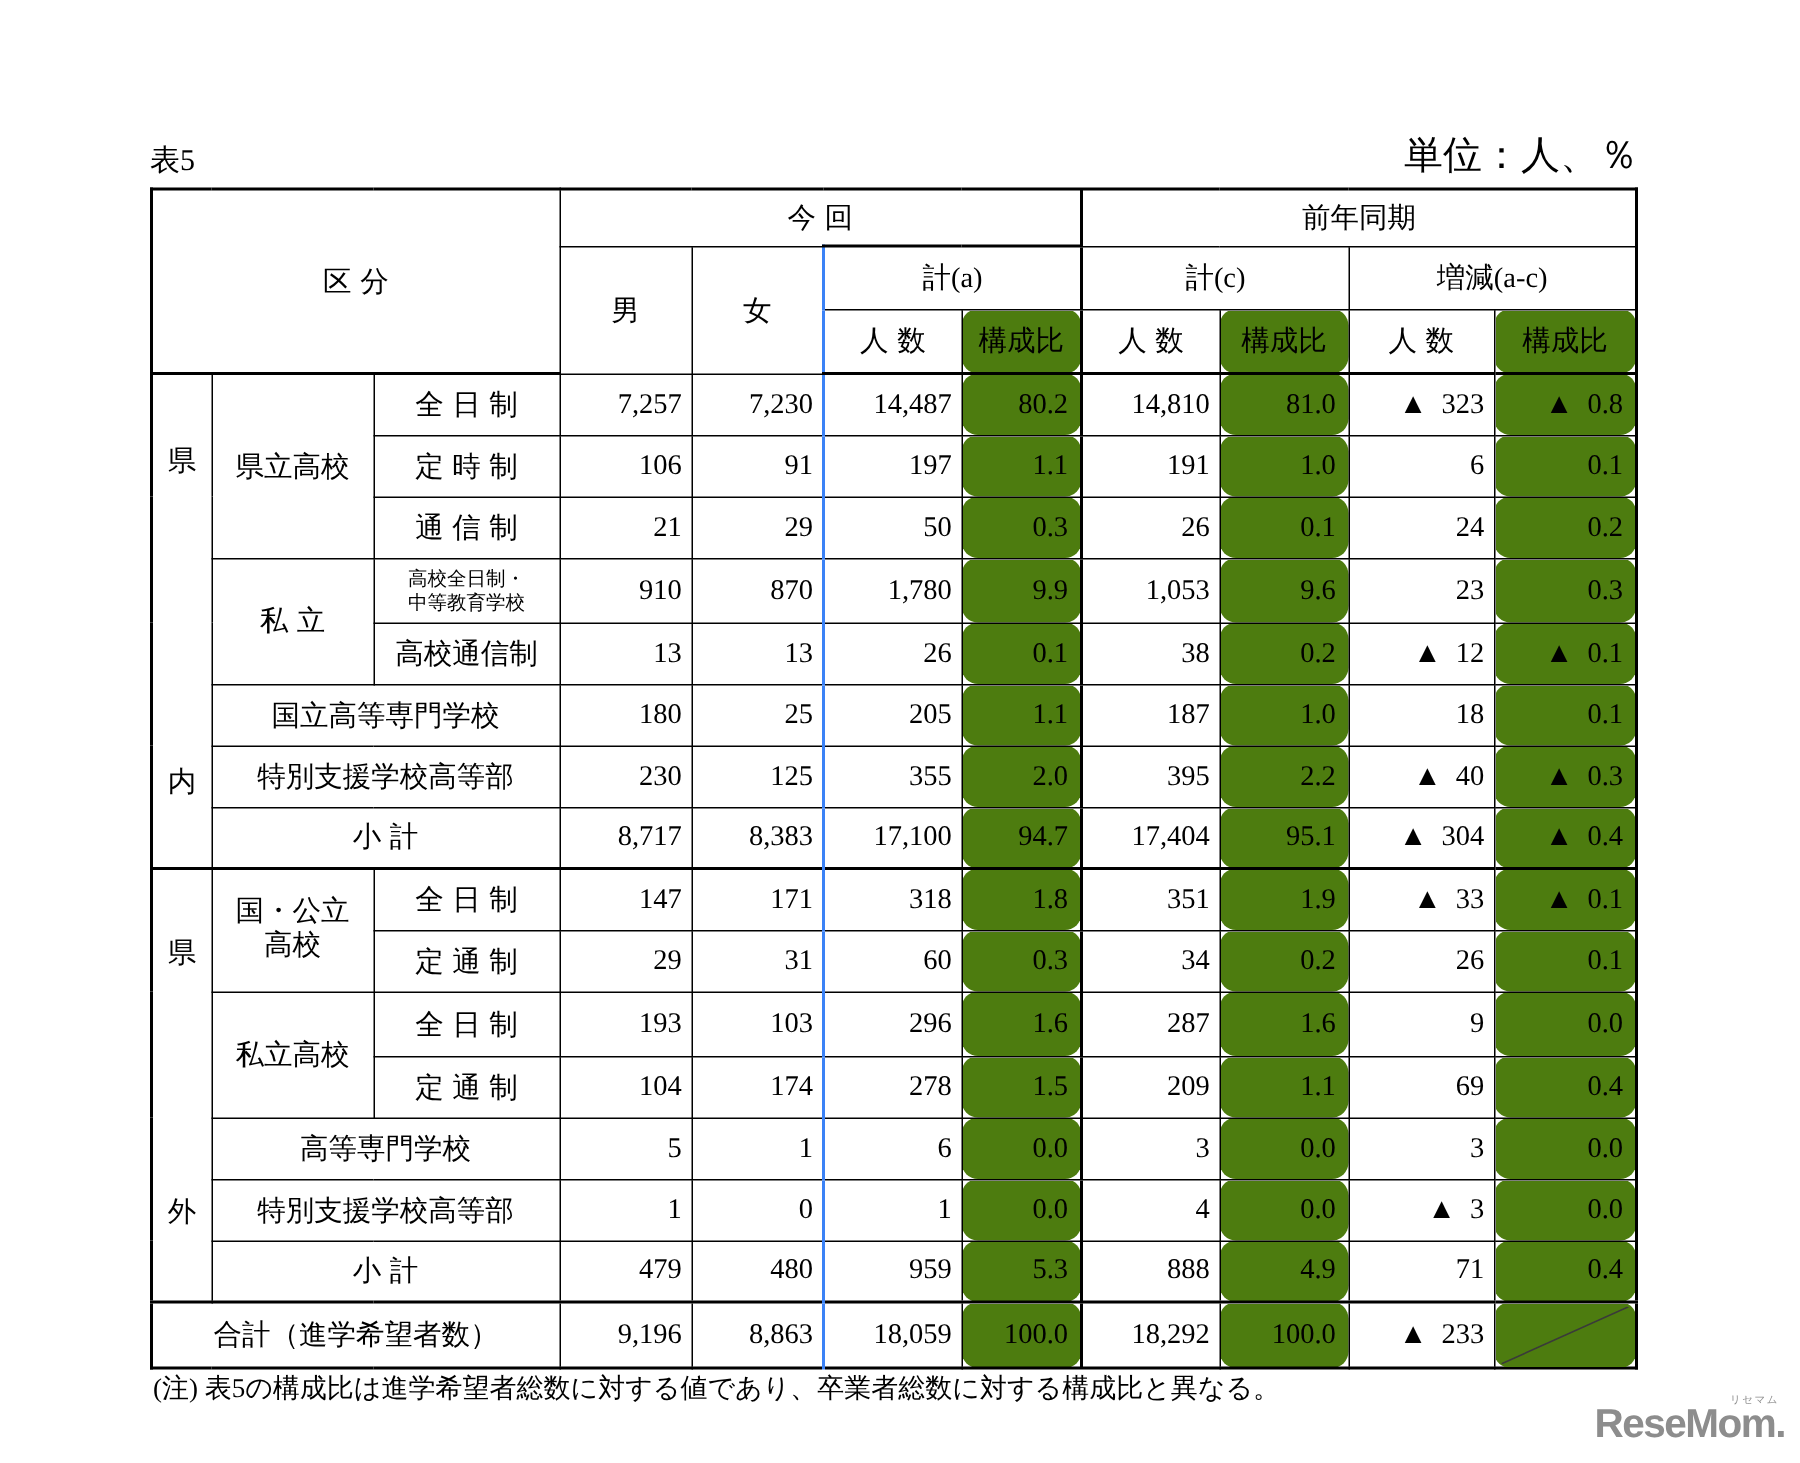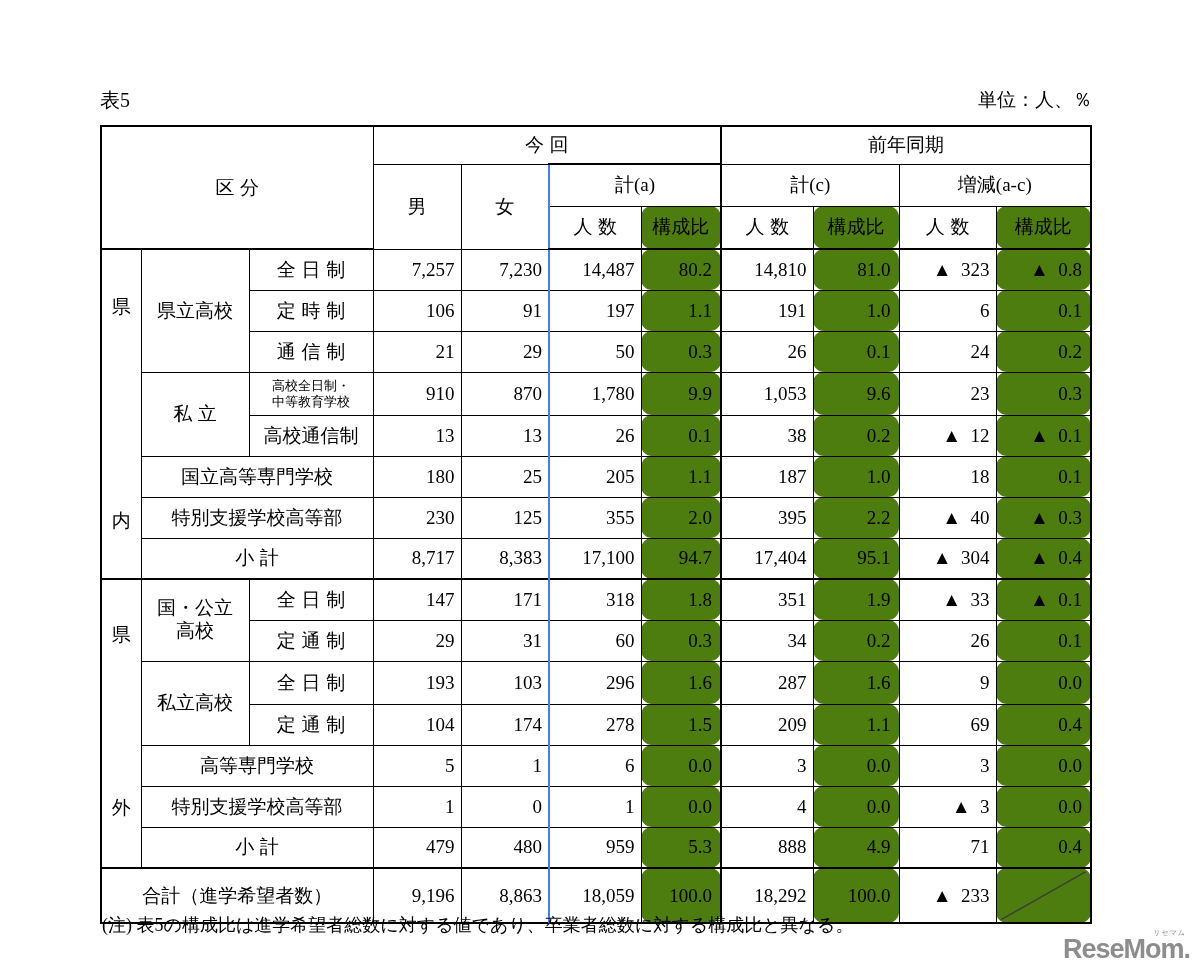--- a/index.html
+++ b/index.html
@@ -5,30 +5,30 @@
   html,body{margin:0;padding:0;background:#ffffff;}
   body{width:1200px;height:975px;position:relative;overflow:hidden;
        font-family:"Liberation Serif","DejaVu Serif",serif;color:#000;}
   .page{position:absolute;inset:0;background:#fff;}
 
   
   .titlebar{position:absolute;left:100px;top:88px;width:992px;
             display:flex;justify-content:space-between;align-items:flex-end;
             font-size:20px;line-height:1.2;}
   .title-left{display:flex;gap:12px;}
-  .unit{font-size:19px;}
+  .unit{font-size:26px;}
 
   
   table.main{position:absolute;left:100px;top:125px;width:990px;
              border-collapse:collapse;table-layout:fixed;
              border:2px solid #000;}
   td{border:1px solid #000;padding:0;font-size:19px;overflow:hidden;
      vertical-align:middle;}
   tr.h1{height:38px;} tr.h2{height:42px;} tr.h3{height:43px;}
-  tr.dr{height:41px;} tr.tr-total{height:55px;margin-top:12px;}
+  tr.dr{height:41px;} tr.tr-total{height:44px;margin-top:12px;}
 
   .ctr{text-align:center;}
   .num{text-align:right;padding-right:6px;white-space:pre;}
   .ratio{padding-right:8px;}
   .shade{background:#4d7c0f;border-radius:11px;}
   .sp{letter-spacing:.3em;text-indent:.3em;margin-top:47px;}
   .pre{white-space:pre-line;line-height:1.2;}
   .small2{font-size:13px;line-height:1.2;white-space:pre-line;text-align:center;}
 
   .bl2{border-left:2px solid #3b82f6;}

